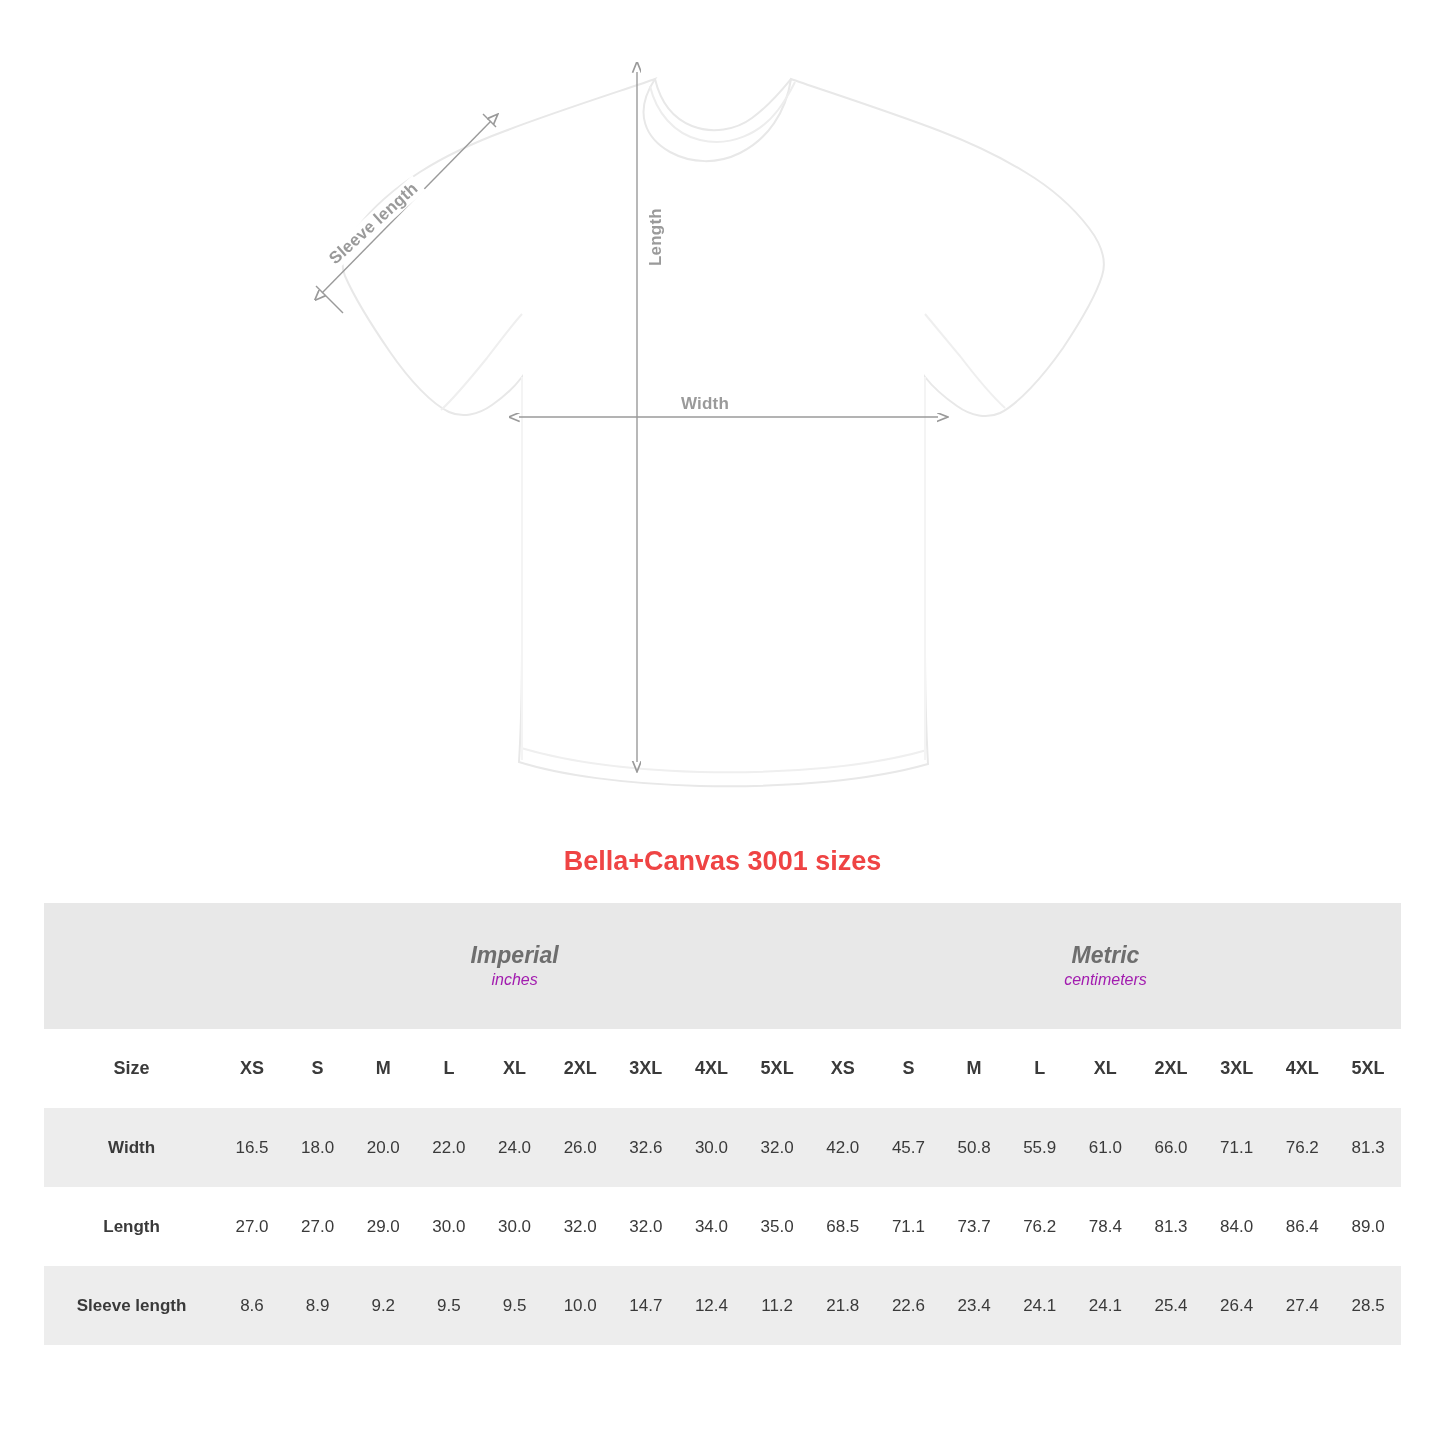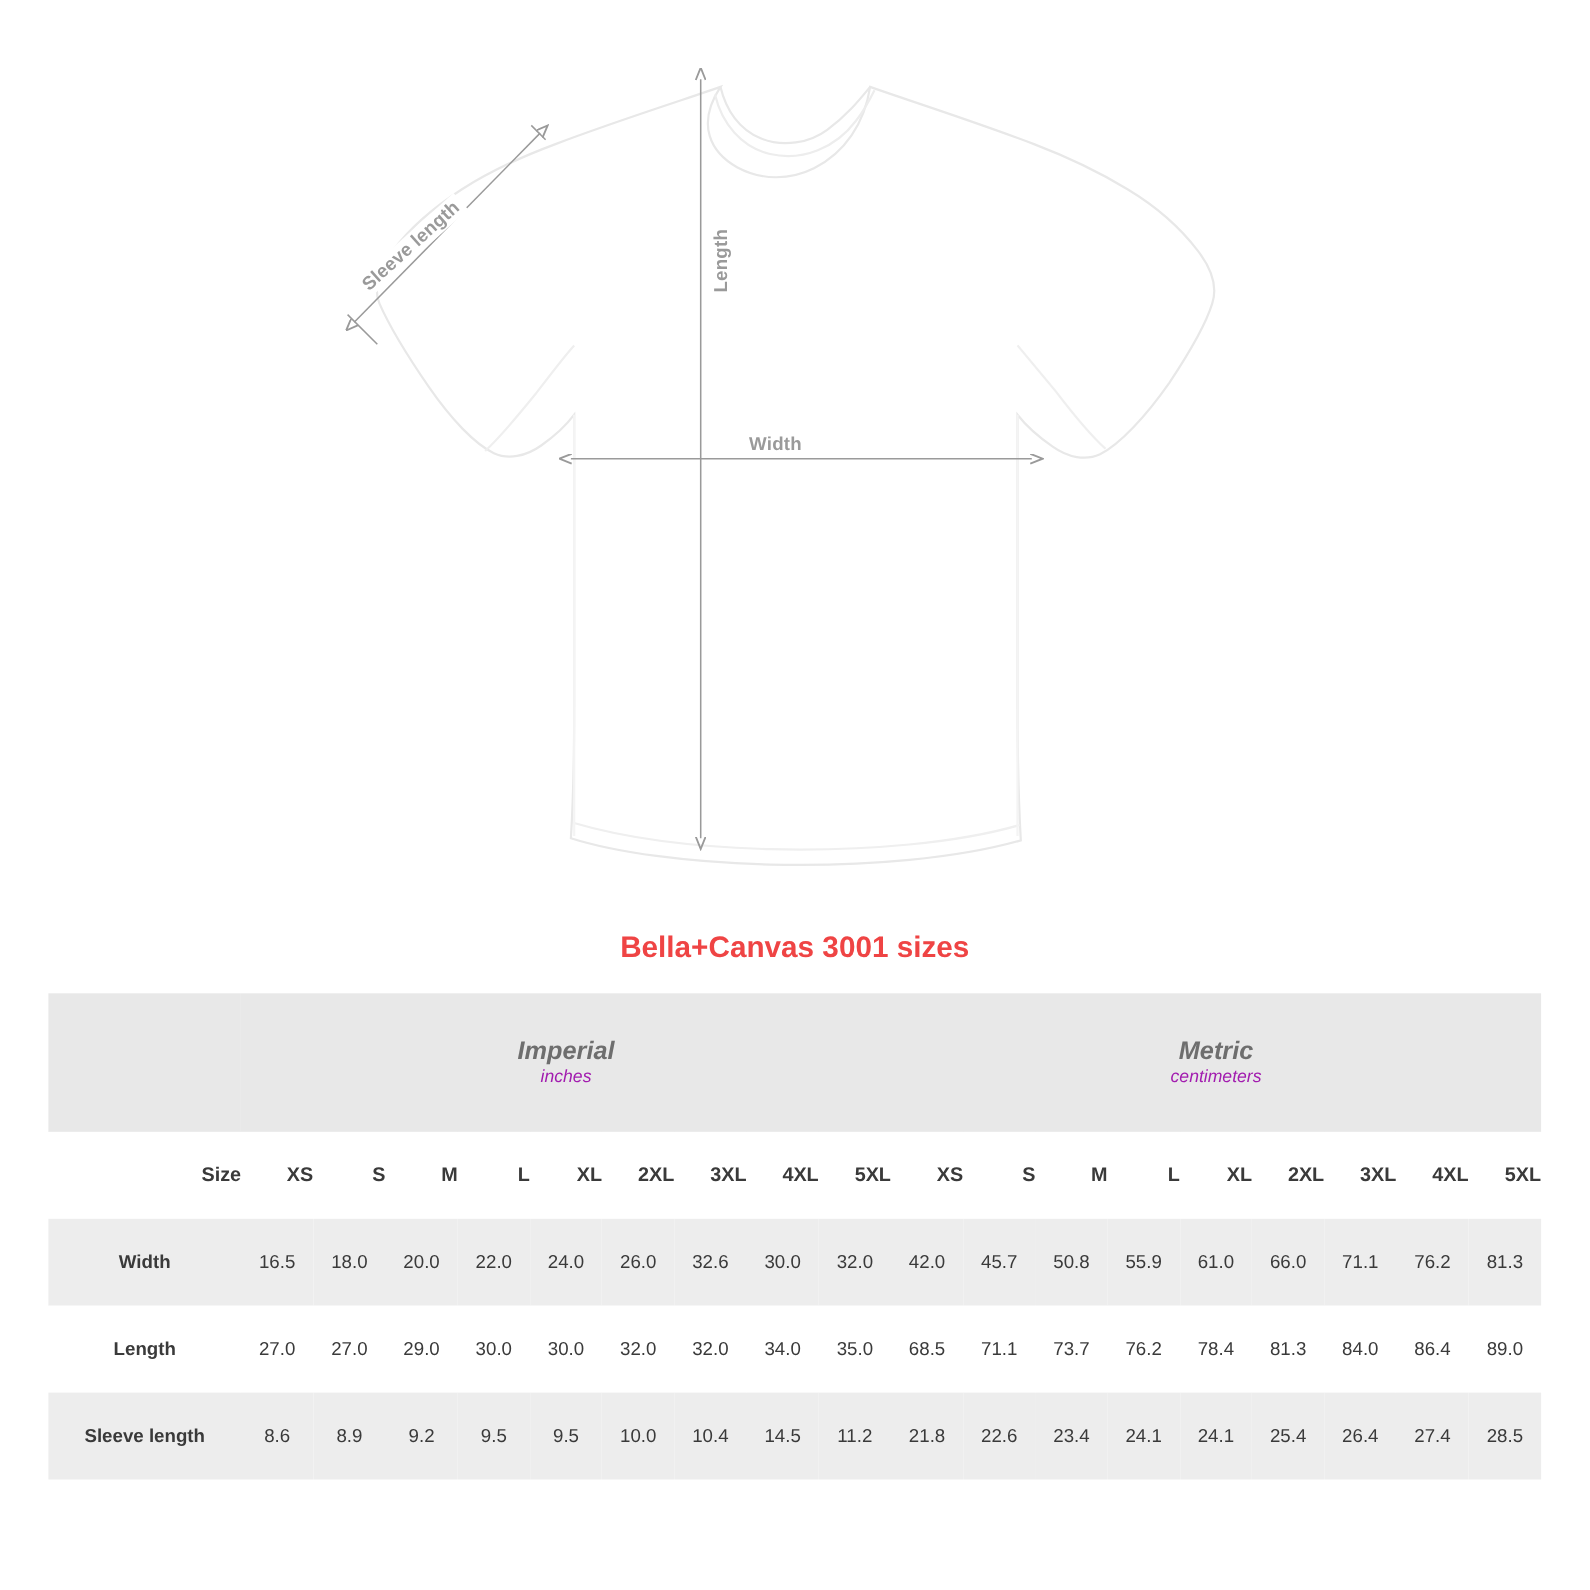--- a/index.html
+++ b/index.html
@@ -117,21 +117,20 @@
     font-style: italic;
     color: #a21caf;
     line-height: 1.3;
   }
 
   tr.head-row td {
     background: #ffffff;
     font-weight: bold;
     font-size: 18px;
     color: #3a3a3a;
-    text-align: right;
   }
   tr.head-row td.row-label {
     font-weight: bold;
   }
   tr.band td {
     background: #ededed;
   }
   tr.plain td {
     background: #ffffff;
   }
@@ -320,22 +319,22 @@
             <td>89.0</td>
           </tr>
           <tr class="band">
             <td class="row-label">Sleeve length</td>
             <td>8.6</td>
             <td>8.9</td>
             <td>9.2</td>
             <td>9.5</td>
             <td>9.5</td>
             <td>10.0</td>
-            <td>10.4</td>
-            <td>14.5</td>
+            <td>14.7</td>
+            <td>12.4</td>
             <td>11.2</td>
             <td>21.8</td>
             <td>22.6</td>
             <td>23.4</td>
             <td>24.1</td>
             <td>24.1</td>
             <td>25.4</td>
             <td>26.4</td>
             <td>27.4</td>
             <td>28.5</td>

